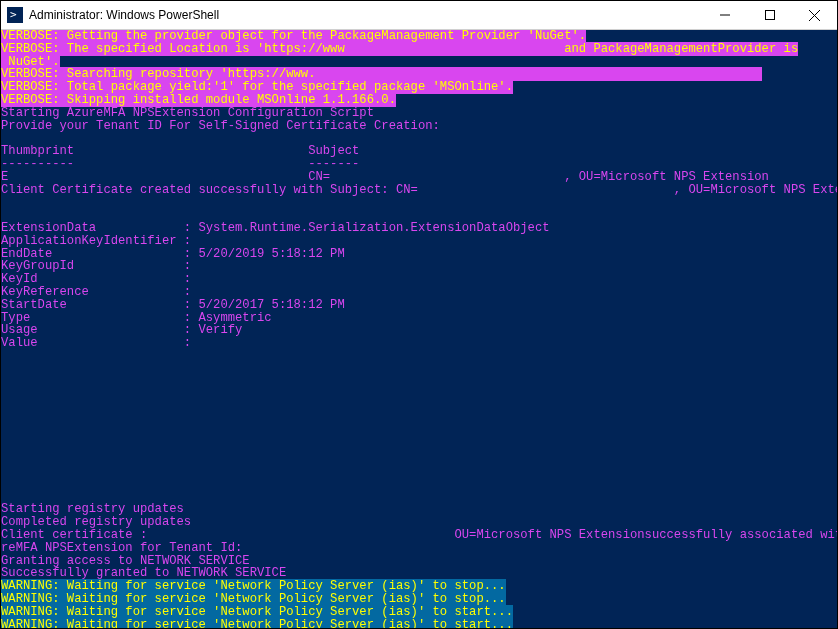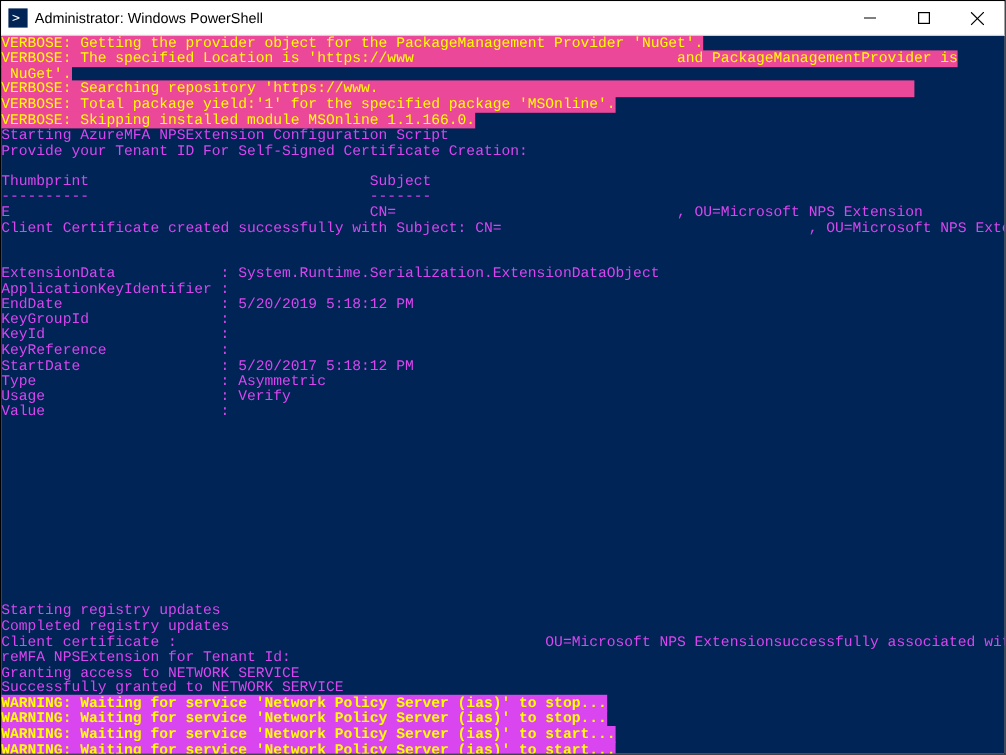--- a/index.html
+++ b/index.html
@@ -73,29 +73,28 @@
     white-space: pre;
     overflow: hidden;
     padding: 0;
   }
   .console .row {
     display: block;
     min-height: 12.8px;
   }
   .verbose {
     color: #ffff00;
-    background: #ec4899;
+    background: #d946ef;
   }
   .normal {
     color: #d946ef;
   }
   .warning {
     color: #ffff00;
-    background: #d946ef;
-    font-weight: bold;
+    background: #0369a1;
   }
 </style>
 </head>
 <body>
 
 <div class="window">
   <div class="titlebar">
     <span class="icon"></span>
     <span class="title">Administrator: Windows PowerShell</span>
     <div class="controls">

